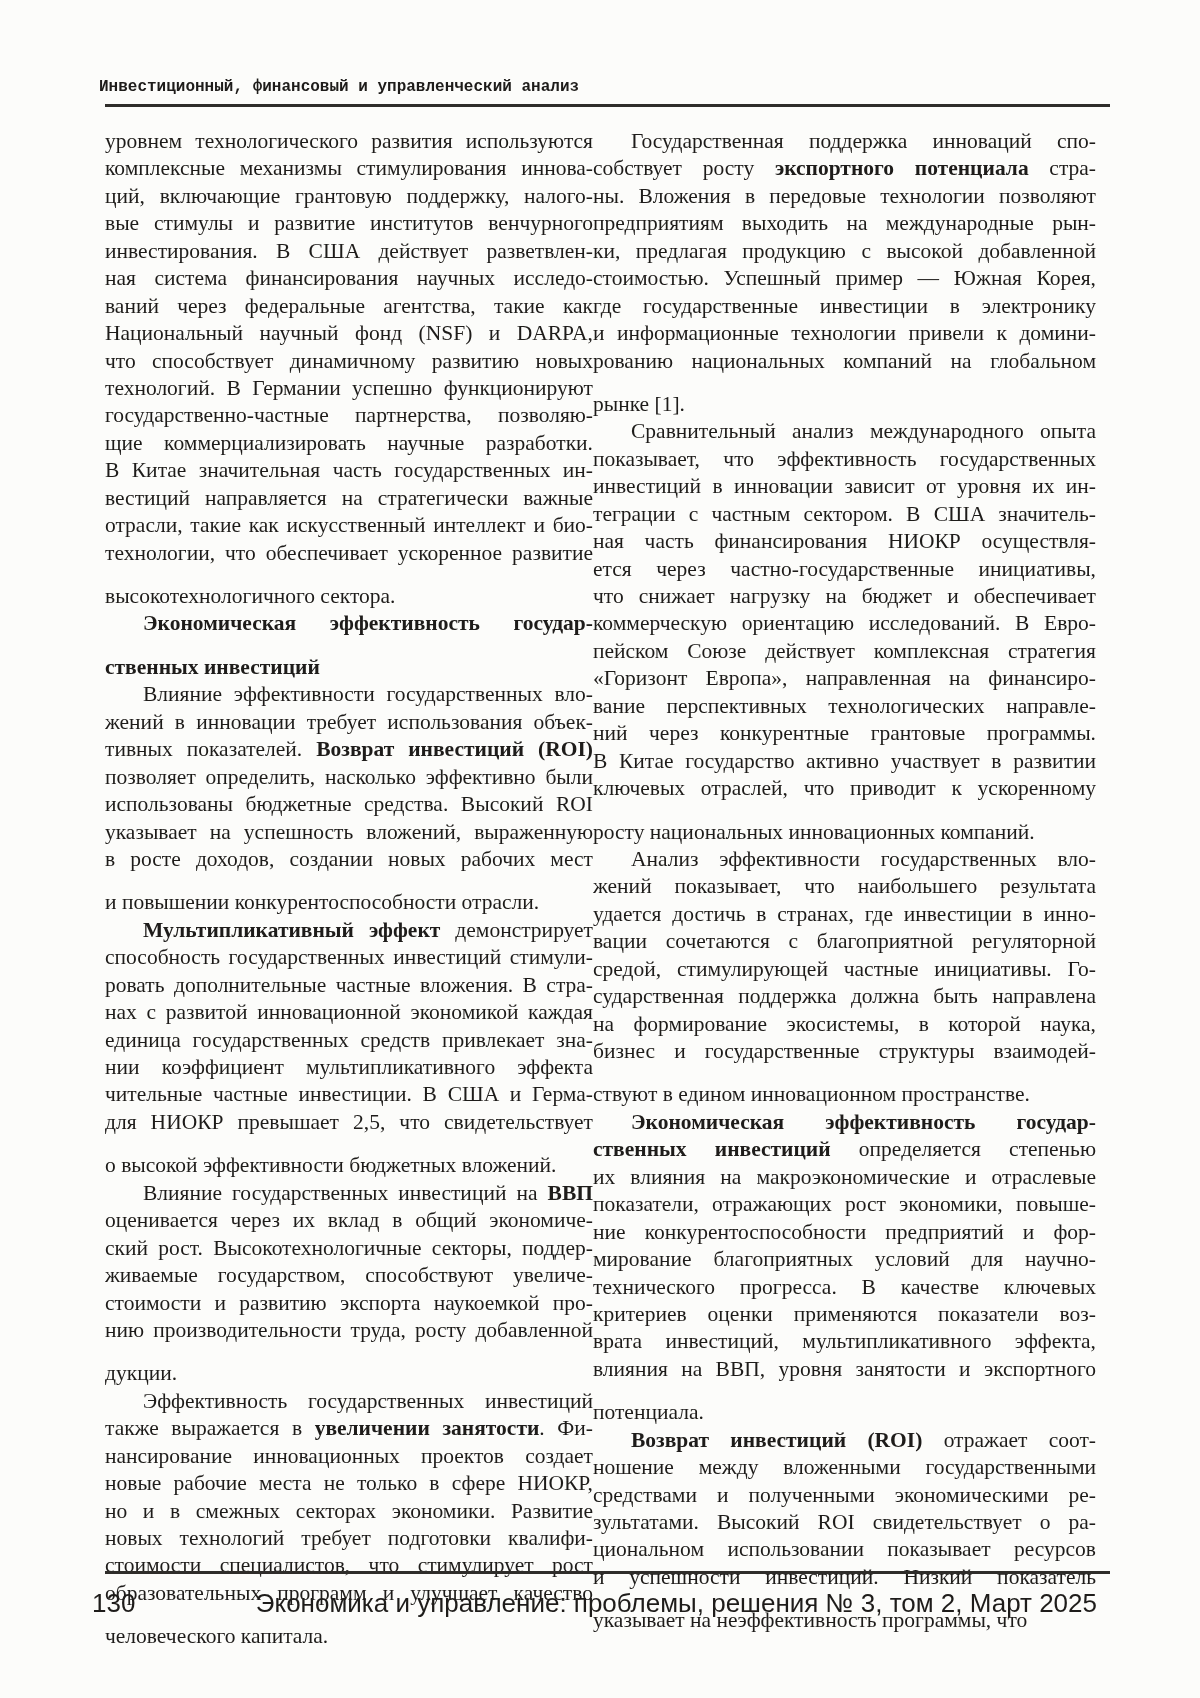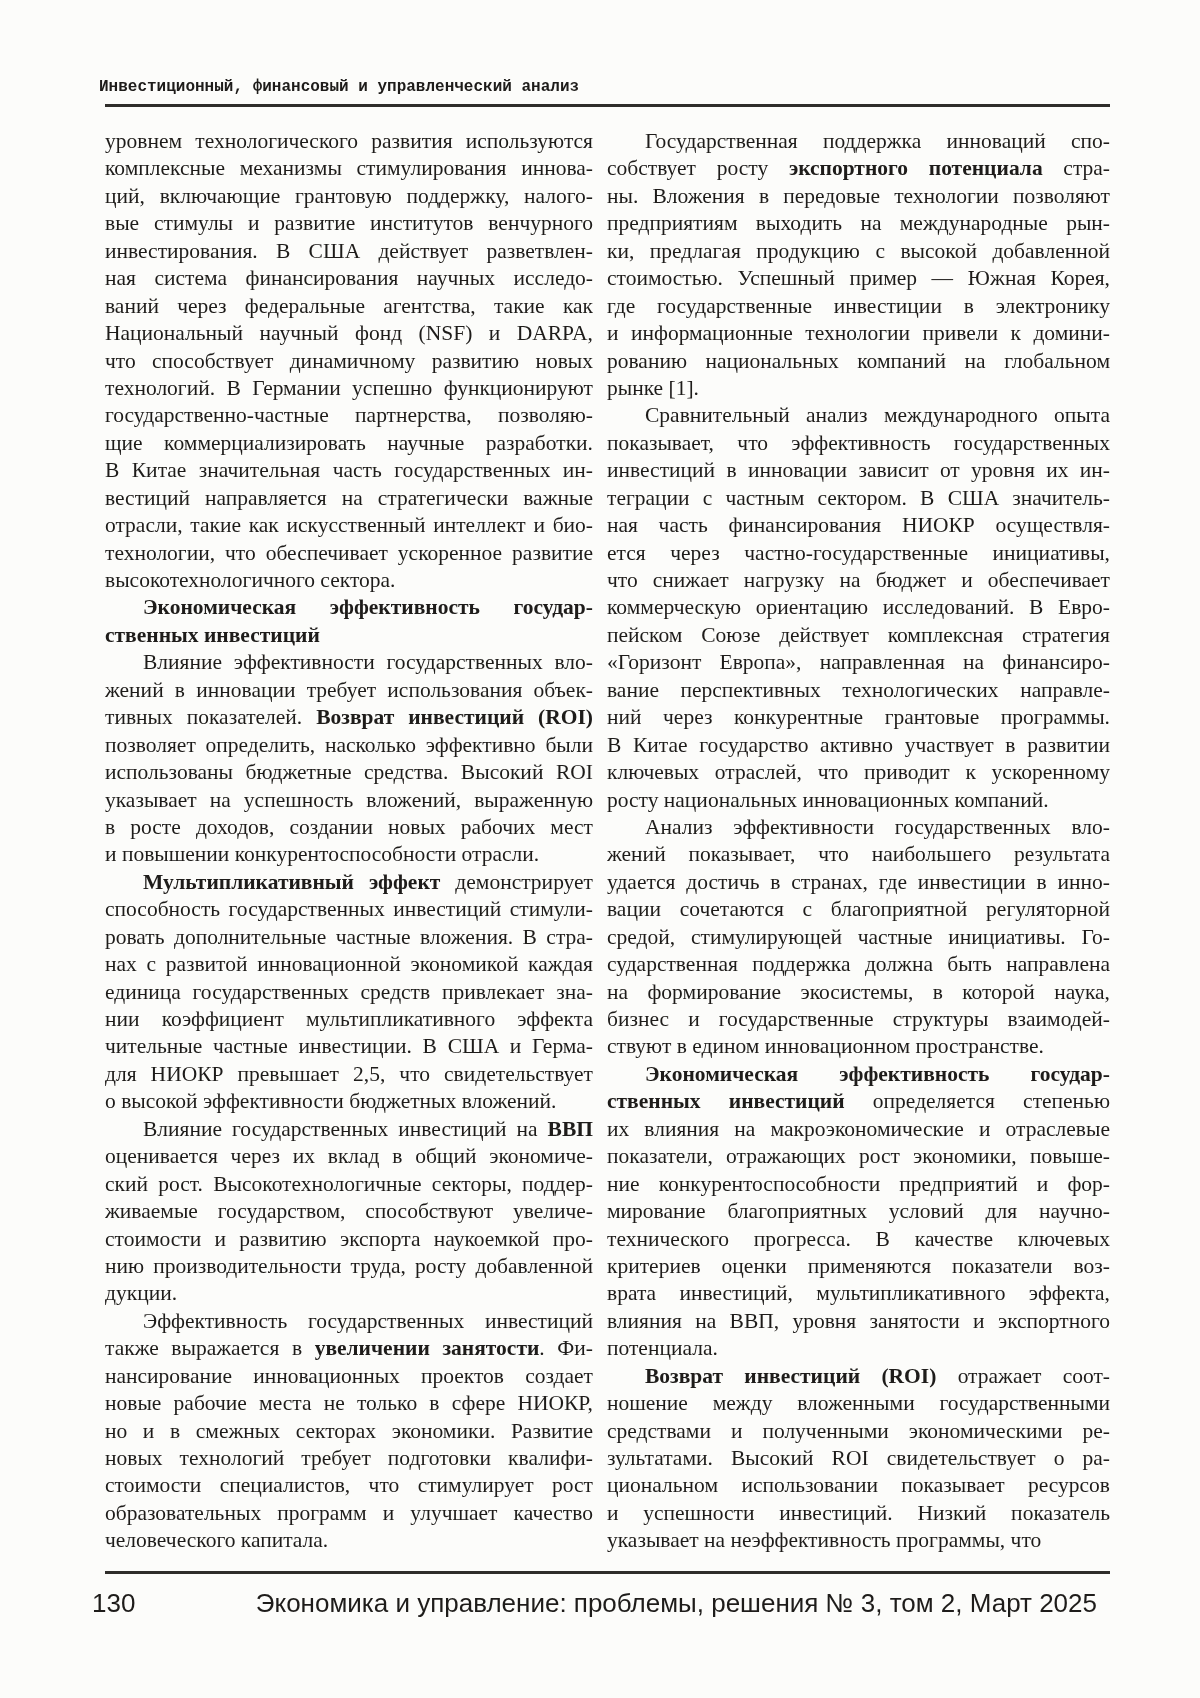--- a/index.html
+++ b/index.html
@@ -21,37 +21,37 @@
     font-family:Liberation Mono, monospace;
     font-weight:bold;font-size:16px;line-height:26px;
     color:var(--text);
   }
   .head-rule{
     position:absolute;left:105px;top:104px;width:1005px;height:3px;
     background:var(--rule);
   }
   .columns{
     position:absolute;left:105px;top:128px;width:1005px;
-    display:flex;gap:14px;
+    display:flex;
   }
   .col{
     font-size:21.5px;
     line-height:27.45px;
   }
   .col.left{width:488px;}
   .col.right{width:503px;}
   .para{margin:0;padding:0;}
   .line{
     height:27.45px;
     overflow:hidden;
     text-align:justify;
     text-align-last:justify;
     white-space:normal;
   }
-  .line.last{text-align-last:left;}
+  .line.last{text-align-last:left;margin-top:16px;}
   .line.indent{text-indent:38px;}
   .b{font-weight:bold;}
   .foot-rule{
     position:absolute;left:105px;top:1571px;width:1005px;height:3px;
     background:var(--rule);
   }
   .footer{
     position:absolute;left:92px;top:1589px;width:1005px;
     display:flex;justify-content:space-between;align-items:baseline;
     font-family:"Liberation Sans", sans-serif;

